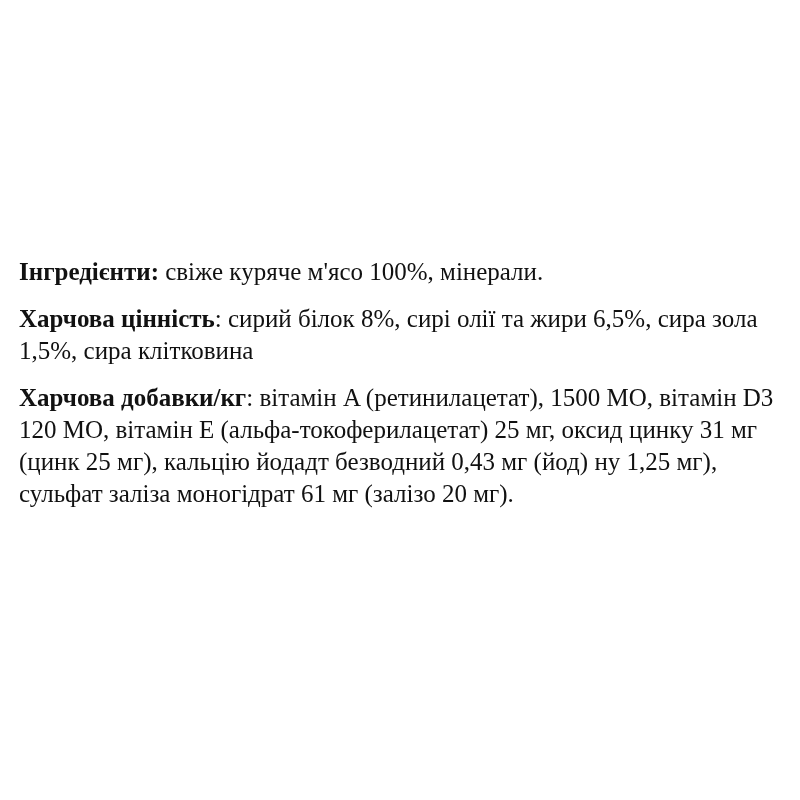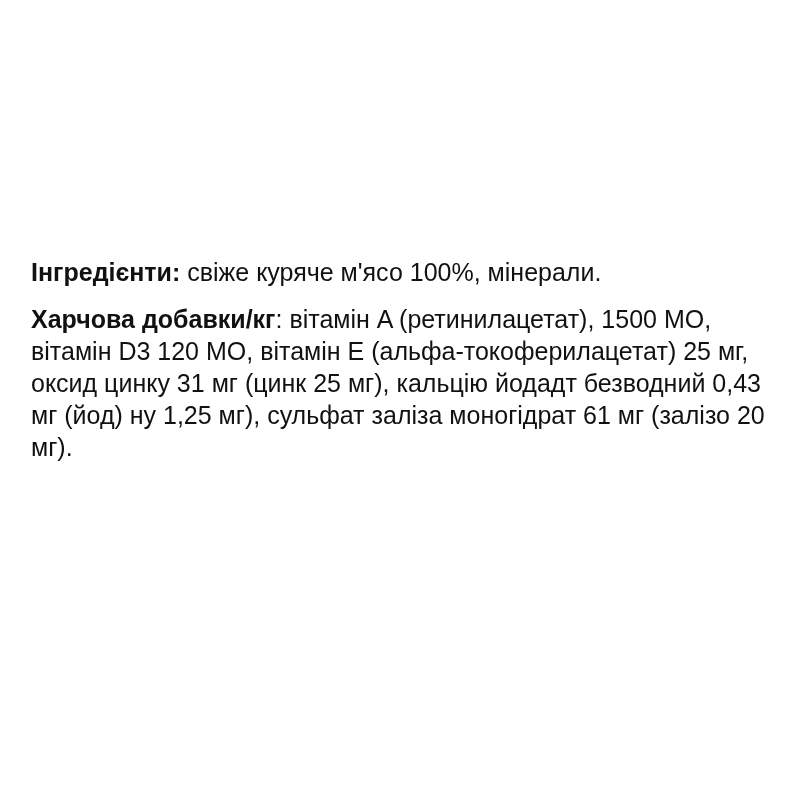--- a/index.html
+++ b/index.html
@@ -17,33 +17,37 @@
     box-sizing: border-box;
     width: 800px;
     padding: 256px 15px 0 15px;
     color: #111111;
     font-size: 25px;
     line-height: 32px;
     letter-spacing: 0;
     text-align: left;
   }
   .content p {
-    margin: 0 0 15px 16px;
+    margin: 0 0 15px 4px;
+    font-family: Liberation Serif, serif;
   }
   .content .label {
     font-weight: 700;
   }
 </style>
 </head>
 <body>
 
 <div class="content">
 
   <p>
     <strong class="label">Інгредієнти:</strong><span> свіже куряче м'ясо 100%, мінерали.</span>
   </p>
 
+  <p>
+    <strong class="label">Харчова цінність</strong><span>: сирий білок 8%, сирі олії та жири 6,5%, сира зола 1,5%, сира клітковина</span>
+  </p>
 
   <p>
     <strong class="label">Харчова добавки/кг</strong><span>: вітамін A (ретинилацетат), 1500 МО, вітамін D3 120 МО, вітамін E (альфа-токоферилацетат) 25 мг, оксид цинку 31 мг (цинк 25 мг), кальцію йодадт безводний 0,43 мг (йод) ну 1,25 мг), сульфат заліза моногідрат 61 мг (залізо 20 мг).</span>
   </p>
 
 </div>
 
 </body></html>

